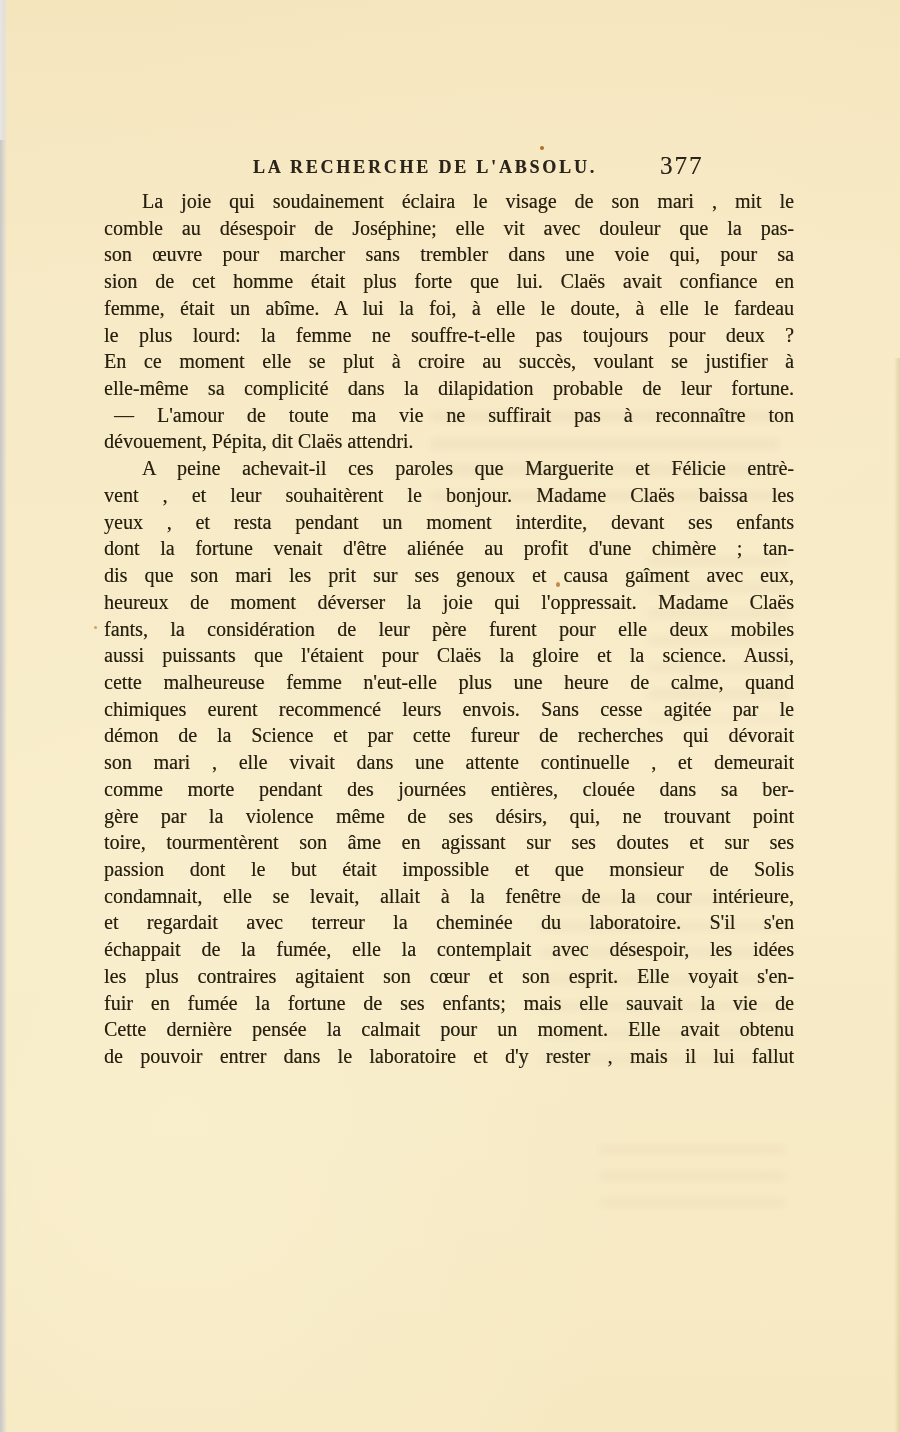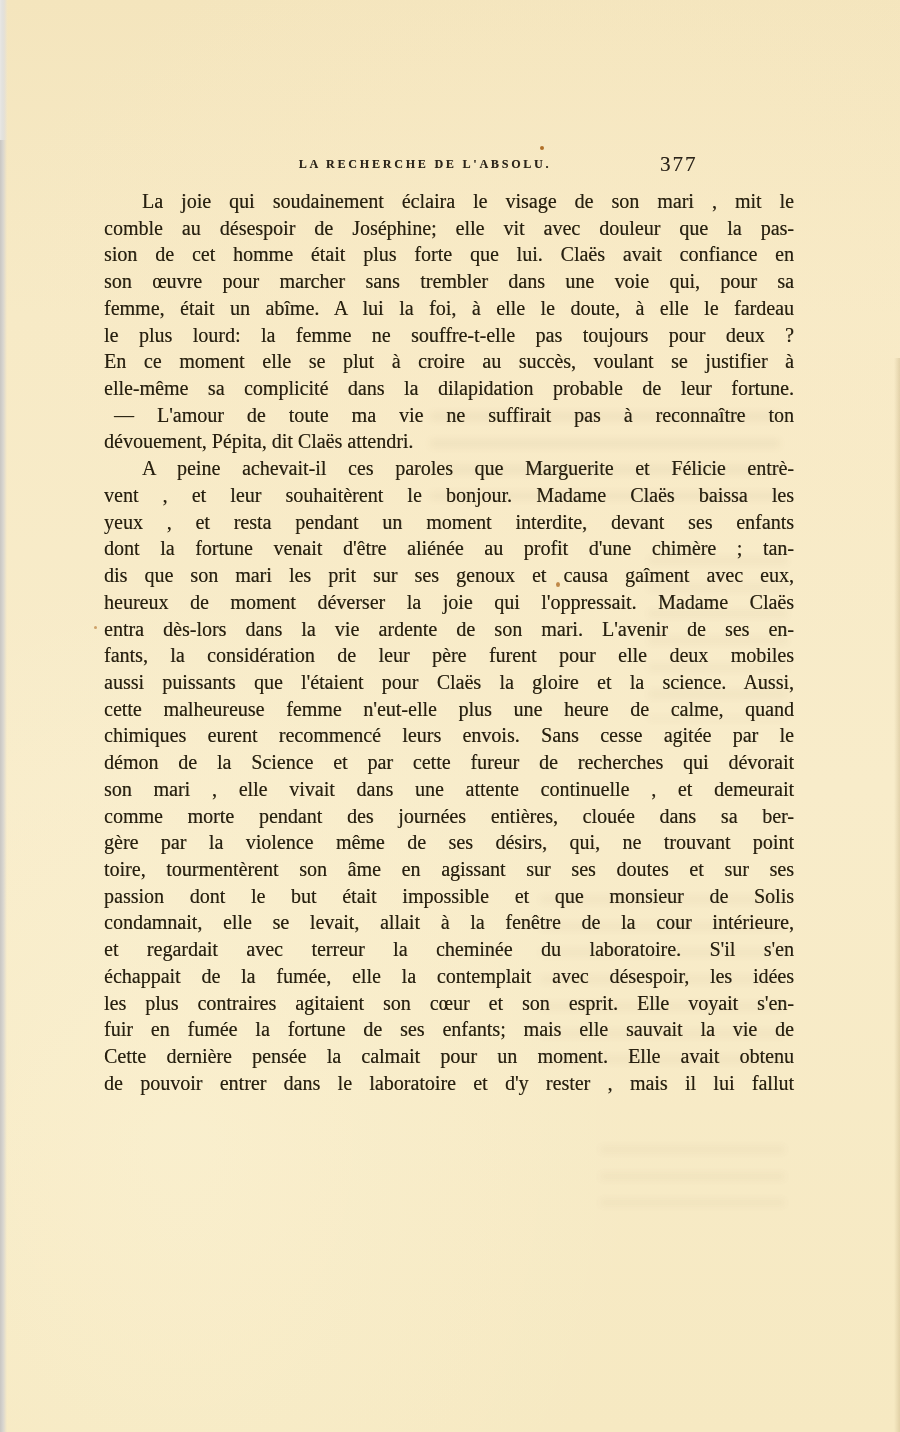--- a/index.html
+++ b/index.html
@@ -46,28 +46,28 @@
   .speck { position: absolute; border-radius: 50%; background: #b06f28; }
   .s1 { left: 540px; top: 146px; width: 4px; height: 4px; }
   .s2 { left: 556px; top: 582px; width: 4px; height: 5px; opacity: .8; }
   .s3 { left: 94px; top: 626px; width: 3px; height: 3px; opacity: .6; }
 
   
   .header { position: absolute; left: 104px; top: 155px; width: 690px; height: 24px; }
   .running-title {
     position: absolute; left: 321px; top: 2px;
     transform: translateX(-50%);
-    font-size: 12px; font-weight: bold;
+    font-size: 18px; font-weight: bold;
     letter-spacing: 2.8px; white-space: nowrap;
     color: #2b241a;
     text-shadow: 0.3px 0.3px 0.2px rgba(43,36,26,0.45);
   }
   .page-number {
     position: absolute; left: 556px; top: -3px;
-    font-size: 21px; letter-spacing: 2px;
+    font-size: 25px; letter-spacing: 2px;
     color: #2b241a;
     text-shadow: 0.3px 0.3px 0.2px rgba(43,36,26,0.45);
     font-family: Liberation Serif, serif;
   }
 
   
   .body-block {
     position: absolute; left: 104px; top: 188px; width: 690px;
     font-size: 20px;
     color: #27200f;
@@ -102,35 +102,34 @@
   <div class="speck s3"></div>
 
   <div class="header">
     <div class="running-title">LA RECHERCHE DE L'ABSOLU.</div>
     <div class="page-number">377</div>
   </div>
 
   <div class="body-block">
       <div class="line indent">La joie qui soudainement éclaira le visage de son mari , mit le</div>
       <div class="line">comble au désespoir de Joséphine; elle vit avec douleur que la pas-</div>
+      <div class="line">son œuvre pour marcher sans trembler dans une voie qui, pour sa</div>
       <div class="line">sion de cet homme était plus forte que lui. Claës avait confiance en</div>
-      <div class="line">son œuvre pour marcher sans trembler dans une voie qui, pour sa</div>
       <div class="line">femme, était un abîme. A lui la foi, à elle le doute, à elle le fardeau</div>
       <div class="line">le plus lourd: la femme ne souffre-t-elle pas toujours pour deux ?</div>
       <div class="line">En ce moment elle se plut à croire au succès, voulant se justifier à</div>
       <div class="line">elle-même sa complicité dans la dilapidation probable de leur fortune.</div>
       <div class="line indent-sm">— L'amour de toute ma vie ne suffirait pas à reconnaître ton</div>
       <div class="line endline">dévouement, Pépita, dit Claës attendri.</div>
       <div class="line indent">A peine achevait-il ces paroles que Marguerite et Félicie entrè-</div>
       <div class="line">vent , et leur souhaitèrent le bonjour. Madame Claës baissa les</div>
       <div class="line">yeux , et resta pendant un moment interdite, devant ses enfants</div>
       <div class="line">dont la fortune venait d'être aliénée au profit d'une chimère ; tan-</div>
       <div class="line">dis que son mari les prit sur ses genoux et causa gaîment avec eux,</div>
       <div class="line">heureux de moment déverser la joie qui l'oppressait. Madame Claës</div>
-      <div class="line">entra dès-lors dans la vie ardente de son mari. L'avenir de ses en-</div>
       <div class="line">fants, la considération de leur père furent pour elle deux mobiles</div>
       <div class="line">aussi puissants que l'étaient pour Claës la gloire et la science. Aussi,</div>
       <div class="line">cette malheureuse femme n'eut-elle plus une heure de calme, quand</div>
       <div class="line">chimiques eurent recommencé leurs envois. Sans cesse agitée par le</div>
       <div class="line">démon de la Science et par cette fureur de recherches qui dévorait</div>
       <div class="line">son mari , elle vivait dans une attente continuelle , et demeurait</div>
       <div class="line">comme morte pendant des journées entières, clouée dans sa ber-</div>
       <div class="line">gère par la violence même de ses désirs, qui, ne trouvant point</div>
       <div class="line">toire, tourmentèrent son âme en agissant sur ses doutes et sur ses</div>
       <div class="line">passion dont le but était impossible et que monsieur de Solis</div>

